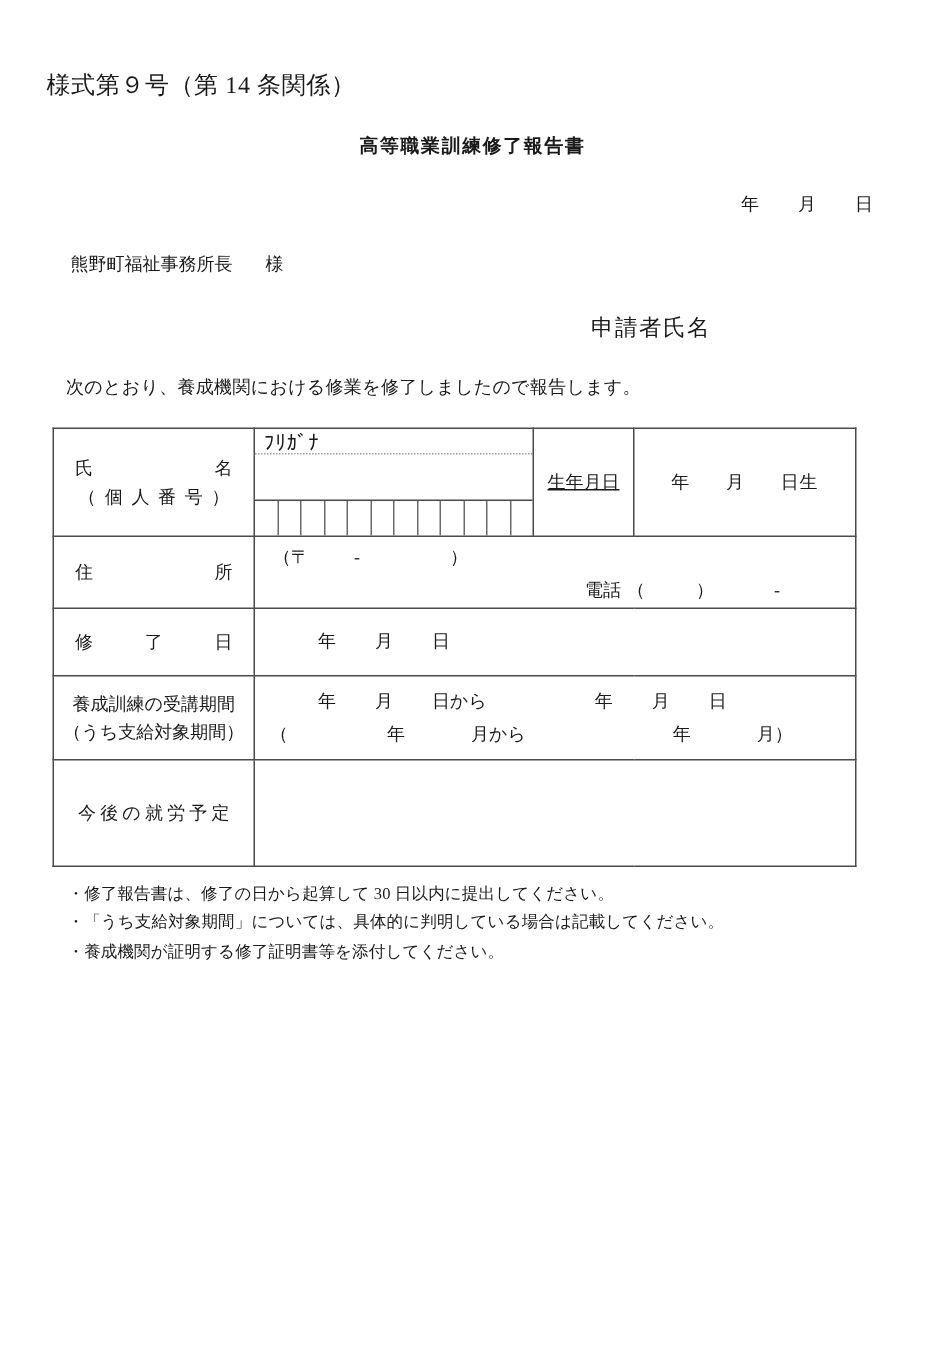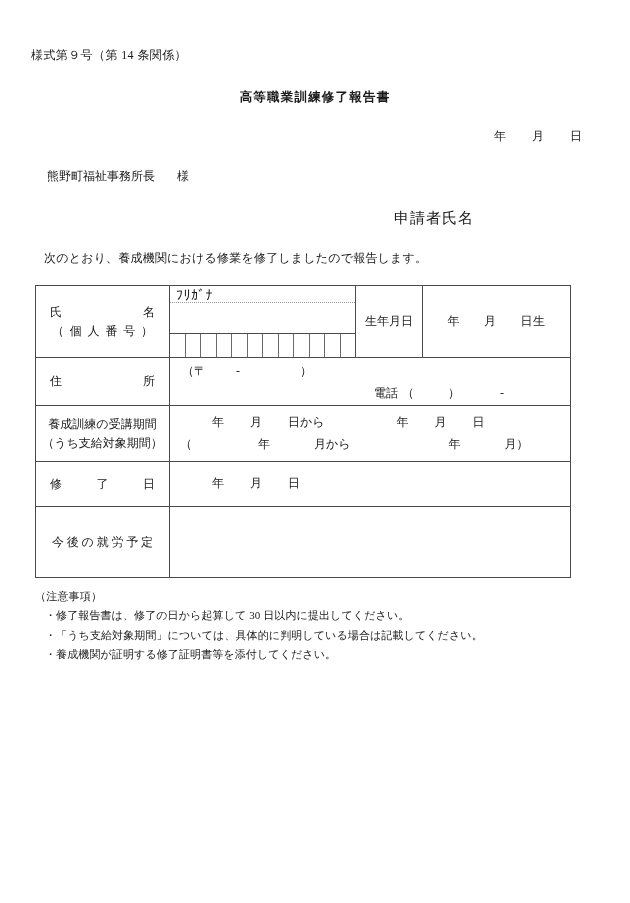--- a/index.html
+++ b/index.html
@@ -18,21 +18,21 @@
   .page {
     position: absolute;
     inset: 0;
   }
 
   
   .form-no {
     position: absolute;
     left: 31px;
     top: 47px;
-    font-size: 12px;
+    font-size: 16px;
     letter-spacing: 0.4px;
     white-space: nowrap;
     text-align: right;
   }
   .doc-title {
     position: absolute;
     left: 0;
     right: 0;
     top: 89px;
     text-align: center;
@@ -135,20 +135,21 @@
   .mynum-boxes i {
     flex: 1 1 0;
     border-right: 1px solid #6a6a6a;
     display: block;
   }
   .mynum-boxes i:last-child { border-right: none; }
 
   .dob-lbl {
     width: 67px;
     text-align: center;
+    text-decoration: underline;
   }
   .dob-val {
     text-align: center;
     letter-spacing: 0.5px;
   }
   .dob-val .g-y { margin-right: 24px; }
   .dob-val .g-m { margin-right: 24px; }
 
   
   .addr-cell {
@@ -158,21 +159,21 @@
   .zip {
     position: absolute;
     left: 12px;
     top: 5px;
     white-space: nowrap;
   }
   .zip .dash { margin: 0 30px; }
   .zip .close { margin-left: 30px; }
   .tel {
     position: absolute;
-    left: 204px;
+    left: 220px;
     top: 27px;
     white-space: nowrap;
   }
   .tel .paren-open { margin-left: 4px; }
   .tel .paren-close { margin-left: 34px; }
   .tel .dash { margin-left: 40px; }
 
   
   .period-cell {
     height: 55px;
@@ -305,55 +306,54 @@
             <span>（〒</span><span class="dash">-</span><span class="close">）</span>
           </div>
           <div class="tel">
             <span>電話</span><span class="paren-open">（</span><span class="paren-close">）</span><span class="dash">-</span>
           </div>
         </td>
       </tr>
 
       <tr>
         <td class="lbl">
+          <span class="spread-wide">修　了　日</span>
+        </td>
+        <td class="finish-cell" colspan="3">
+          <div class="finish-date">
+            <span class="g-y">年</span><span class="g-m">月</span><span class="g-d">日</span>
+          </div>
+        </td>
+      </tr>
+
+      <tr>
+        <td class="lbl">
           <span class="plain">養成訓練の受講期間</span>
           <span class="plain">（うち支給対象期間）</span>
         </td>
         <td class="period-cell" colspan="3">
           <div class="period-line1">
             <span class="y1">年</span><span class="m1">月</span><span class="kara1">日から</span><span class="y2">年</span><span class="m2">月</span><span class="d2">日</span>
           </div>
           <div class="period-line2">
             <span class="p-open">（</span><span class="y1">年</span><span class="kara">月から</span><span class="y2">年</span><span class="m2">月）</span>
           </div>
         </td>
       </tr>
 
       <tr>
         <td class="lbl">
-          <span class="spread-wide">修　了　日</span>
-        </td>
-        <td class="finish-cell" colspan="3">
-          <div class="finish-date">
-            <span class="g-y">年</span><span class="g-m">月</span><span class="g-d">日</span>
-          </div>
-        </td>
-      </tr>
-
-      <tr>
-        <td class="lbl">
           <span class="spread-mid">今後の就労予定</span>
         </td>
         <td class="future-cell" colspan="3"></td>
       </tr>
     </tbody>
   </table>
 
   <div class="notes">
-    <div class="notes-title">（注意事項）</div>
     <ul>
       <li>・修了報告書は、修了の日から起算して 30 日以内に提出してください。</li>
       <li>・「うち支給対象期間」については、具体的に判明している場合は記載してください。</li>
       <li>・養成機関が証明する修了証明書等を添付してください。</li>
     </ul>
   </div>
 
 </div>
 
 </body></html>

